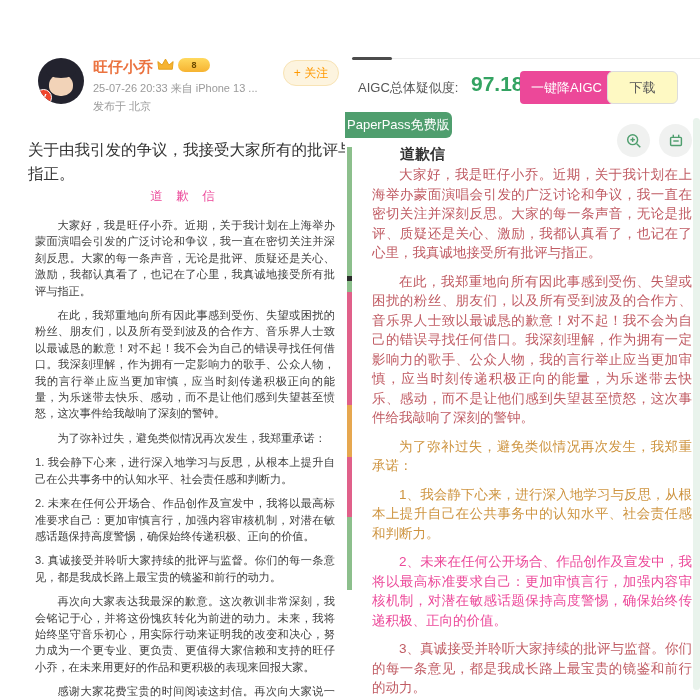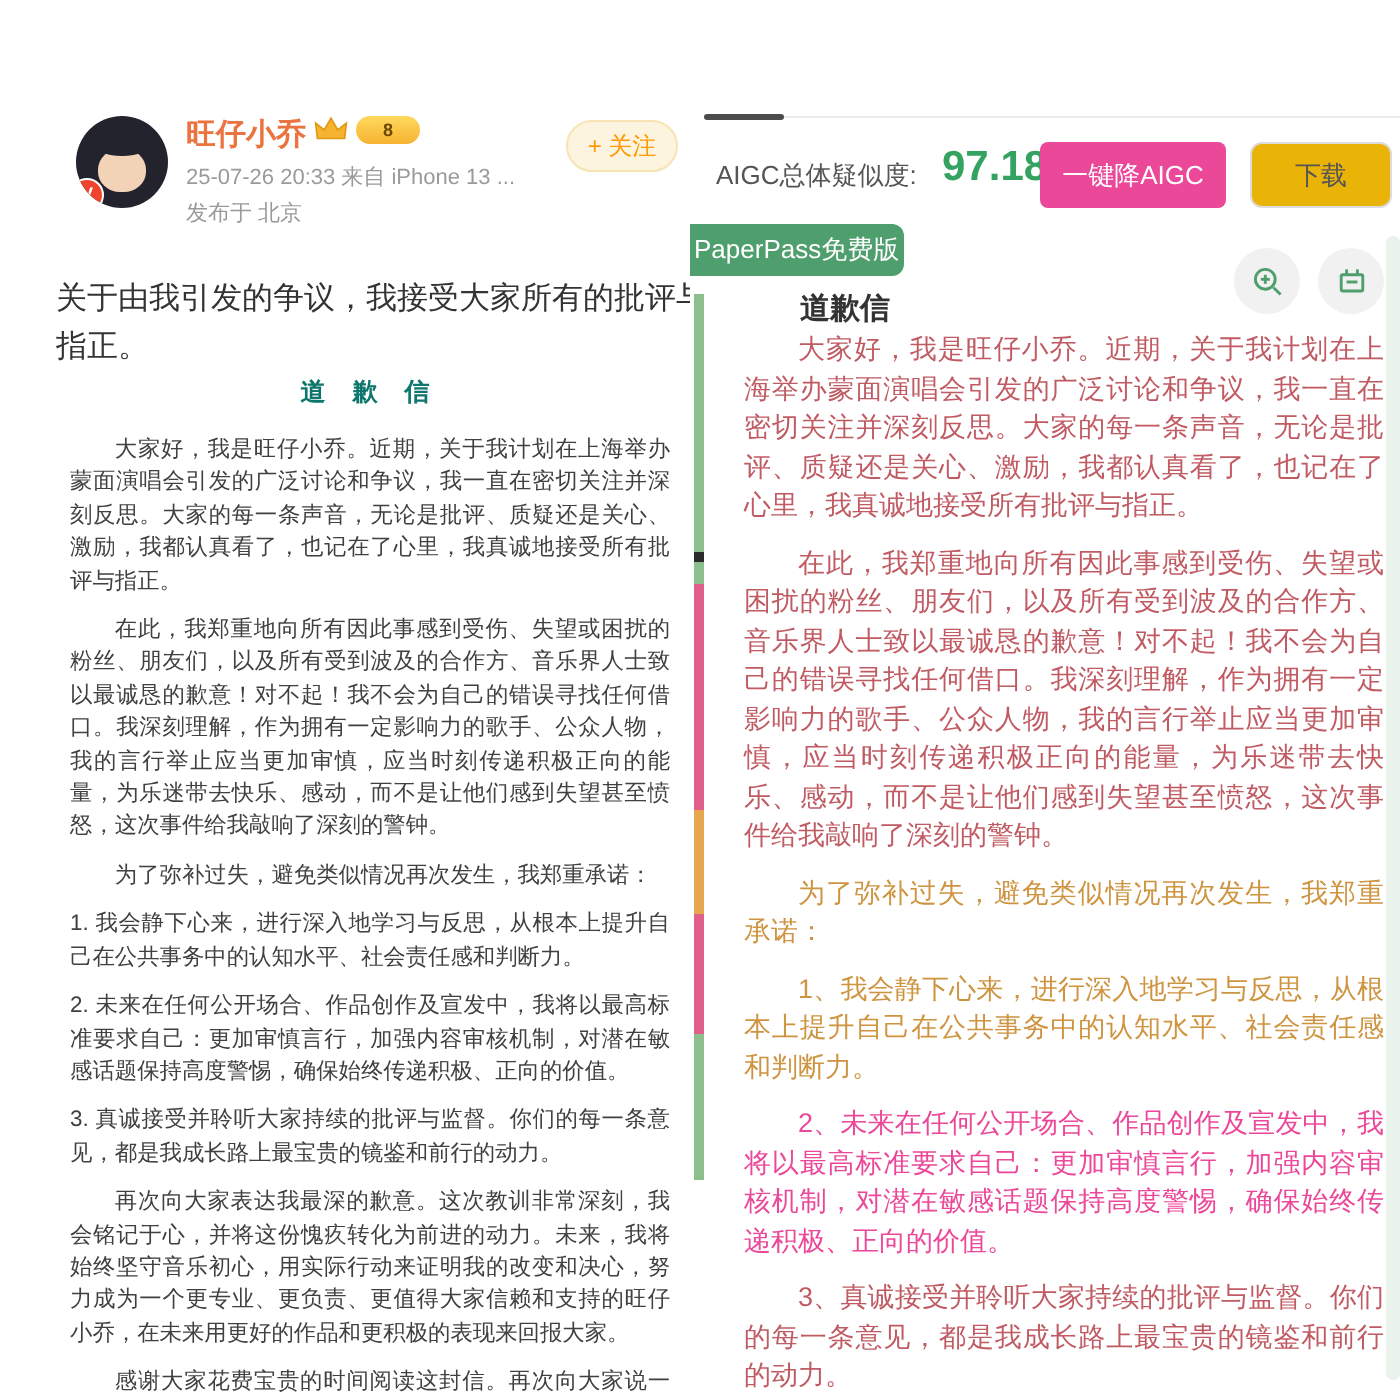--- a/index.html
+++ b/index.html
@@ -14,33 +14,33 @@
   .vbadge{position:absolute;left:-3px;bottom:-2px;width:15px;height:15px;border-radius:50%;background:#f0452c;color:#fff;font-size:9px;font-weight:bold;line-height:15px;text-align:center;border:1.5px solid #fff;}
   .name-row{position:absolute;left:93px;top:58px;display:flex;align-items:flex-start;gap:4px;white-space:nowrap;}
   .uname{color:#eb7340;font-size:15px;font-weight:bold;}
   .crown{display:inline-flex;width:17px;height:14px;}
   .lvlbadge{display:inline-block;min-width:24px;height:14px;border-radius:8px;background:linear-gradient(180deg,#ffd95e,#f6b331);color:#6b4a00;font-size:9px;font-weight:bold;text-align:center;line-height:14px;padding:0 4px;}
   .meta1{position:absolute;left:93px;top:81px;color:#9a9a9a;font-size:11px;white-space:nowrap;}
   .meta2{position:absolute;left:93px;top:99px;color:#9a9a9a;font-size:11px;}
   .follow{position:absolute;left:283px;top:60px;width:56px;height:26px;border-radius:14px;background:#fdf4df;border:1px solid #f8e3b4;color:#f90;font-size:12px;line-height:24px;text-align:center;cursor:pointer;padding:0;}
   .post-text{position:absolute;left:12px;top:122px;width:328px;margin:16px;color:#333;font-size:15.5px;line-height:1.55;}
   .letter{position:absolute;left:35px;top:188px;width:300px;margin:0;color:#404040;}
-  .letter h3{margin:0 0 12px 0;text-align:center;font-size:12.5px;letter-spacing:5px;color:#0f766e;font-weight:bold;}
+  .letter h3{margin:0 0 12px 0;text-align:center;font-size:12.5px;letter-spacing:5px;color:#ec4899;font-weight:normal;}
   .letter p{margin:0 0 8px 0;font-size:11.2px;line-height:16.4px;text-align:justify;text-indent:2em;}
   .letter p.noind{text-indent:0;}
 
   
   .checker{position:absolute;left:345px;top:0;width:355px;height:700px;background:#fff;overflow:hidden;}
   .topline{position:absolute;left:7px;top:58px;width:348px;height:1px;background:#ececec;}
   .topdash{position:absolute;left:7px;top:57px;width:40px;height:3px;background:#4c4c4c;border-radius:2px;}
   .score-row{position:absolute;left:0;top:70px;width:355px;height:36px;}
   .score-label{position:absolute;left:13px;top:9px;font-size:13px;color:#555;}
   .score-value{position:absolute;left:126px;top:2px;font-size:21px;font-weight:bold;color:#34a362;}
   .btn-green{position:absolute;left:175px;top:1px;width:93px;height:33px;background:#ec4899;border:none;border-radius:4px;color:#fff;font-size:13px;cursor:pointer;}
-  .btn-plain{position:absolute;left:280px;top:1px;width:71px;height:33px;background:#eab308;border:1px solid #dcdcdc;border-radius:6px;color:#555;font-size:13px;cursor:pointer;}
+  .btn-plain{position:absolute;left:262px;top:1px;width:71px;height:33px;background:#fef9c3;border:1px solid #dcdcdc;border-radius:6px;color:#555;font-size:13px;cursor:pointer;}
   .brand-badge{position:absolute;left:0;top:112px;height:26px;background:#4f9e6e;border-radius:0 6px 6px 0;color:#fff;font-size:13px;line-height:26px;padding:0 2px;}
   .doc-title{position:absolute;left:55px;top:145px;margin:0;font-size:15px;font-weight:bold;color:#333;}
   .tools{position:absolute;right:8px;top:124px;display:flex;gap:9px;}
   .tool{width:33px;height:33px;border-radius:50%;background:#f0f1f0;display:flex;align-items:center;justify-content:center;cursor:pointer;}
   .risk-strip{position:absolute;left:2px;top:147px;width:5px;}
   .risk-strip .seg{width:5px;}
   .scroll-hint{position:absolute;right:0;top:118px;width:7px;height:572px;background:#e9f3ec;border-radius:4px;}
   .doc-body{position:absolute;left:27px;top:165px;width:320px;}
   .doc-body p{margin:0 0 9px 0;font-size:13.5px;line-height:19.5px;text-align:justify;text-indent:2em;}
   .lv-red{color:#c05b63;}

